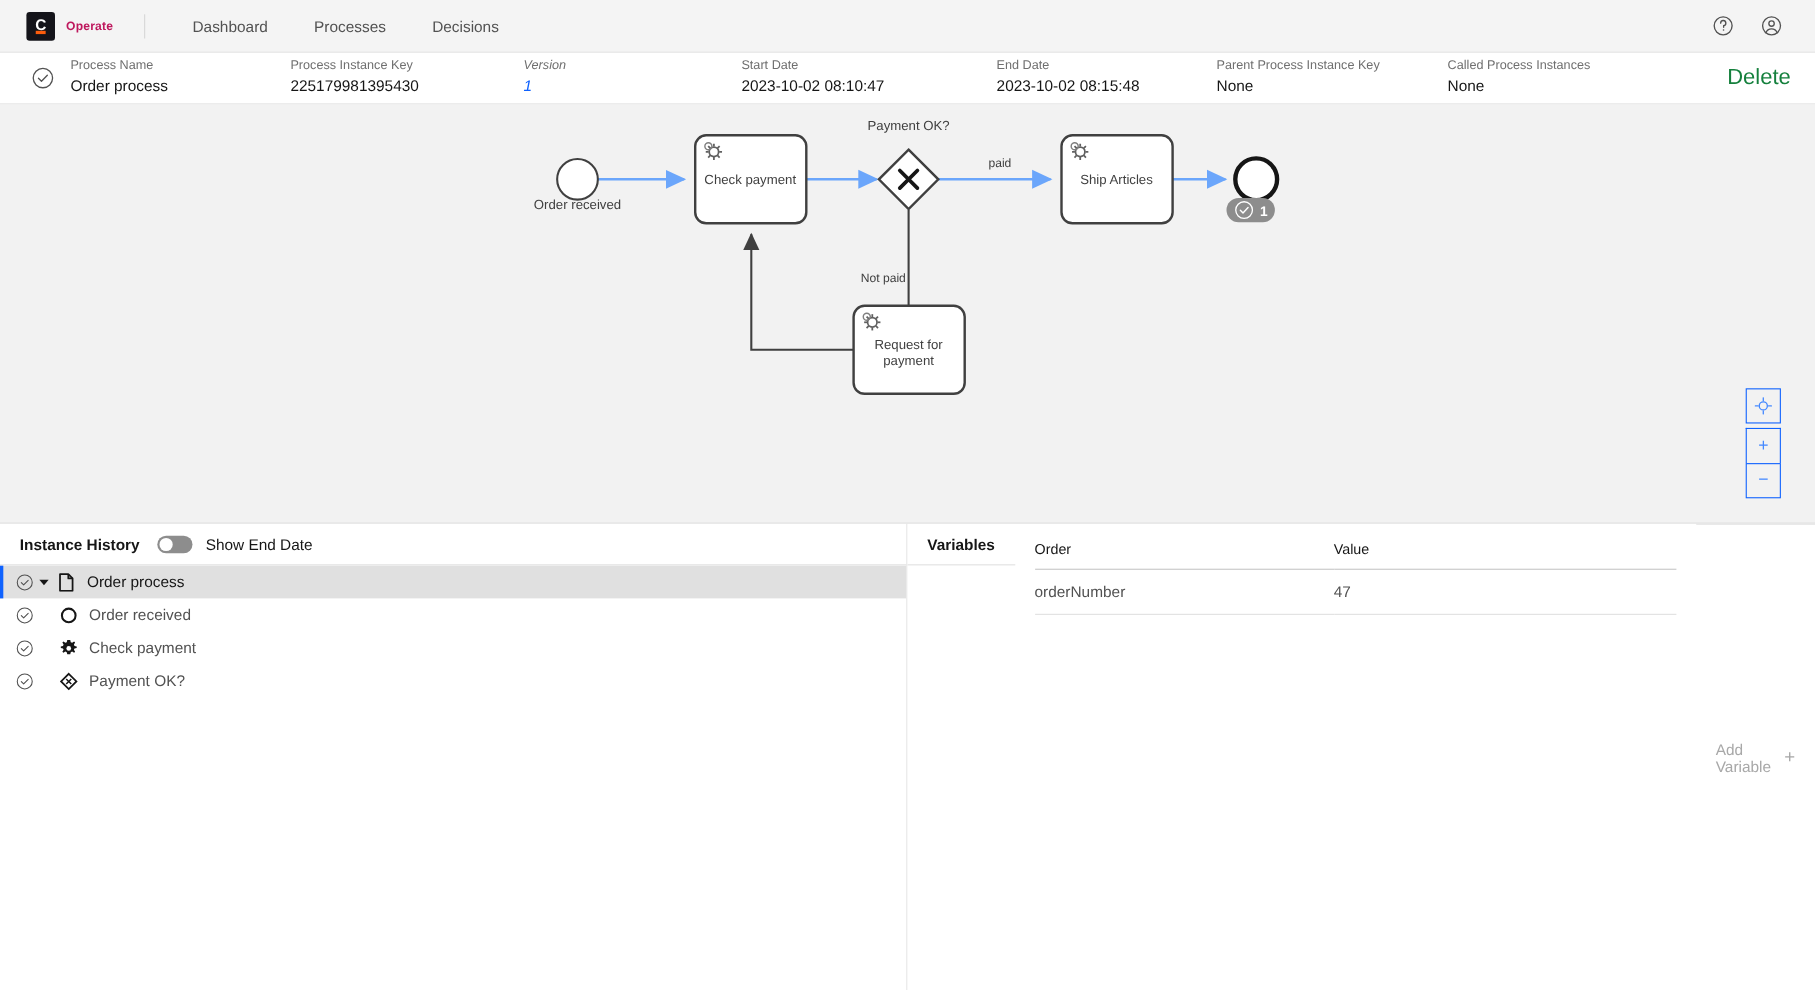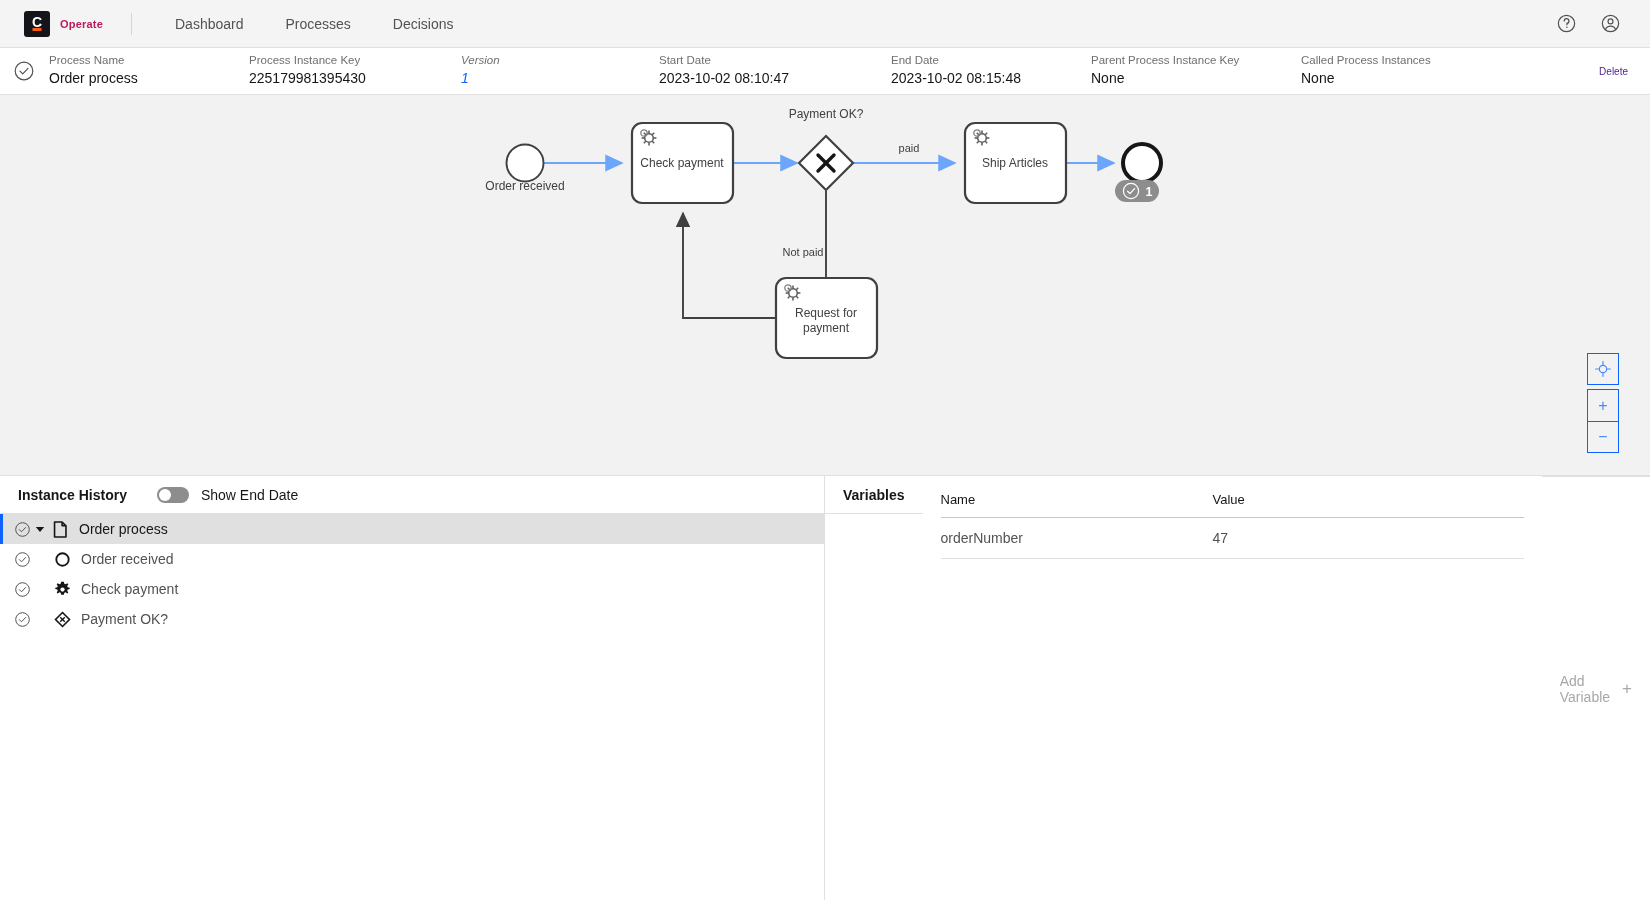--- a/index.html
+++ b/index.html
@@ -36,38 +36,38 @@
   }
   .topnav-right { margin-left: auto; display: flex; align-items: center; gap: 16px; padding-right: 10px; }
   .icon-btn {
     width: 28px; height: 28px; display: flex; align-items: center; justify-content: center;
     cursor: pointer; color: #525252;
   }
 
   
   .inst-header {
     height: 47px; flex: 0 0 47px; background: #ffffff; border-bottom: 1px solid #e0e0e0;
-    display: flex; align-items: center; position: relative; padding-left: 13px;
+    display: flex; align-items: center; position: relative; padding-left: 28px;
   }
   .state-icon { width: 22px; height: 22px; color: #525252; flex: 0 0 22px; margin-right: 14px; }
   .meta-row { display: flex; align-items: flex-start; flex: 1; height: 100%; padding-top: 5px; }
   .meta-cell { display: flex; flex-direction: column; gap: 2px; }
   .meta-label { font-size: 11.5px; color: #6f6f6f; line-height: 14px; white-space: nowrap; }
   .meta-value { font-size: 14px; color: #161616; line-height: 19px; white-space: nowrap; }
   .meta-value.link { color: #0f62fe; cursor: pointer; }
   .m-name   { width: 200px; }
   .m-key    { width: 212px; }
   .m-ver    { width: 198px; font-style: italic; }
   .m-start  { width: 232px; }
   .m-end    { width: 200px; }
   .m-parent { width: 210px; }
   .m-called { width: 180px; }
   .delete-btn {
     position: absolute; right: 22px; top: 50%; transform: translateY(-50%);
-    font-size: 10px; color: #4c1d95; cursor: pointer; background: none; border: none;
+    font-size: 20px; color: #15803d; cursor: pointer; background: none; border: none;
     font-family: "Liberation Sans", sans-serif;
   }
 
   
   .anno-arrow { position: absolute; left: 1425px; top: 56px; pointer-events: none; }
 
   
   .diagram-area {
     flex: 1 1 auto; background: #f2f2f2; position: relative; overflow: hidden;
     border-bottom: 1px solid #e0e0e0; min-height: 0;
@@ -83,21 +83,21 @@
   .zoom-btn.reset { margin-bottom: 4px; }
   .zoom-btn.plus { border-bottom: none; }
 
   
   .bottom { flex: 0 0 424px; display: flex; background: #ffffff; min-height: 0; }
   .panel-history { width: 825px; flex: 0 0 825px; border-right: 1px solid #e0e0e0; display: flex; flex-direction: column; background: #fff; }
   .panel-vars { flex: 1 1 auto; display: flex; flex-direction: row; background: #fff; }
 
   .panel-head {
     height: 38px; flex: 0 0 38px; display: flex; align-items: center;
-    padding: 0 18px; border-bottom: 1px solid #e0e0e0; gap: 30px;
+    padding: 0 18px; border-bottom: 1px solid #e0e0e0; gap: 16px;
   }
   .panel-title { font-size: 14px; font-weight: 700; color: #161616; }
 
   .toggle-wrap { display: flex; align-items: center; gap: 12px; }
   .toggle {
     width: 32px; height: 16px; border-radius: 9px; background: #8d8d8d; position: relative; cursor: pointer;
   }
   .toggle .knob {
     position: absolute; left: 2px; top: 2px; width: 12px; height: 12px; border-radius: 50%; background: #fff;
   }
@@ -442,21 +442,21 @@
     </div>
 
     <div class="panel-vars">
       <div class="panel-head">
         <span class="panel-title">Variables</span>
       </div>
       <div class="vars-body">
         <table class="vars-table">
           <thead>
             <tr>
-              <th class="col-name">Name</th>
+              <th class="col-name">Order</th>
               <th>Value</th>
             </tr>
           </thead>
           <tbody>
             <tr>
               <td>orderNumber</td>
               <td>47</td>
             </tr>
           </tbody>
         </table>

